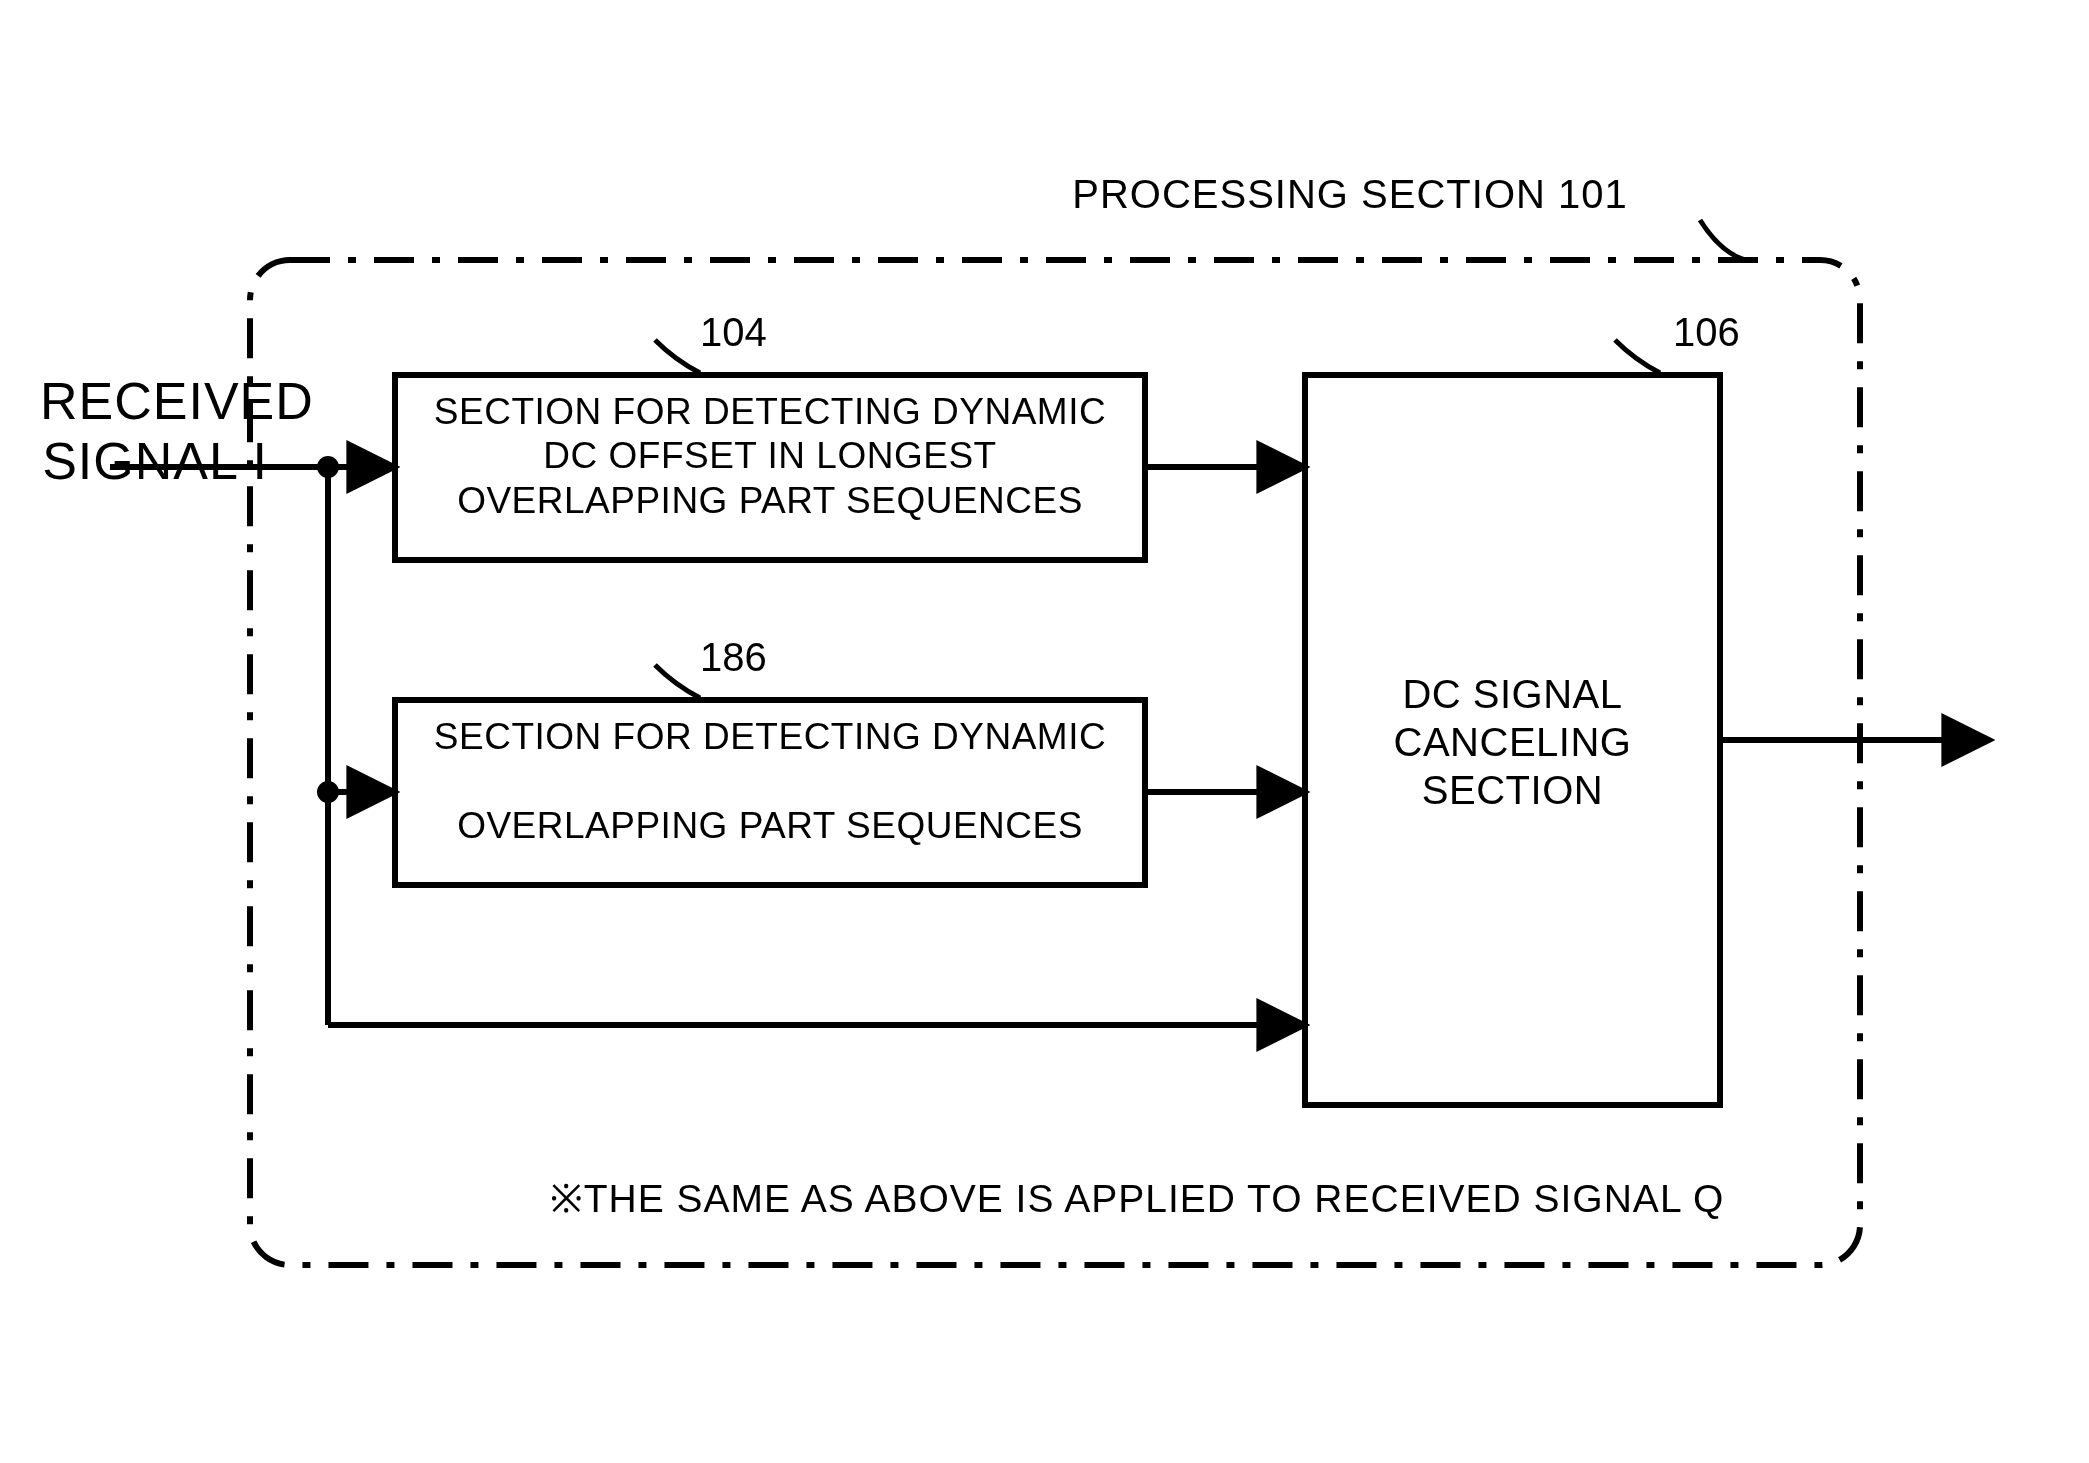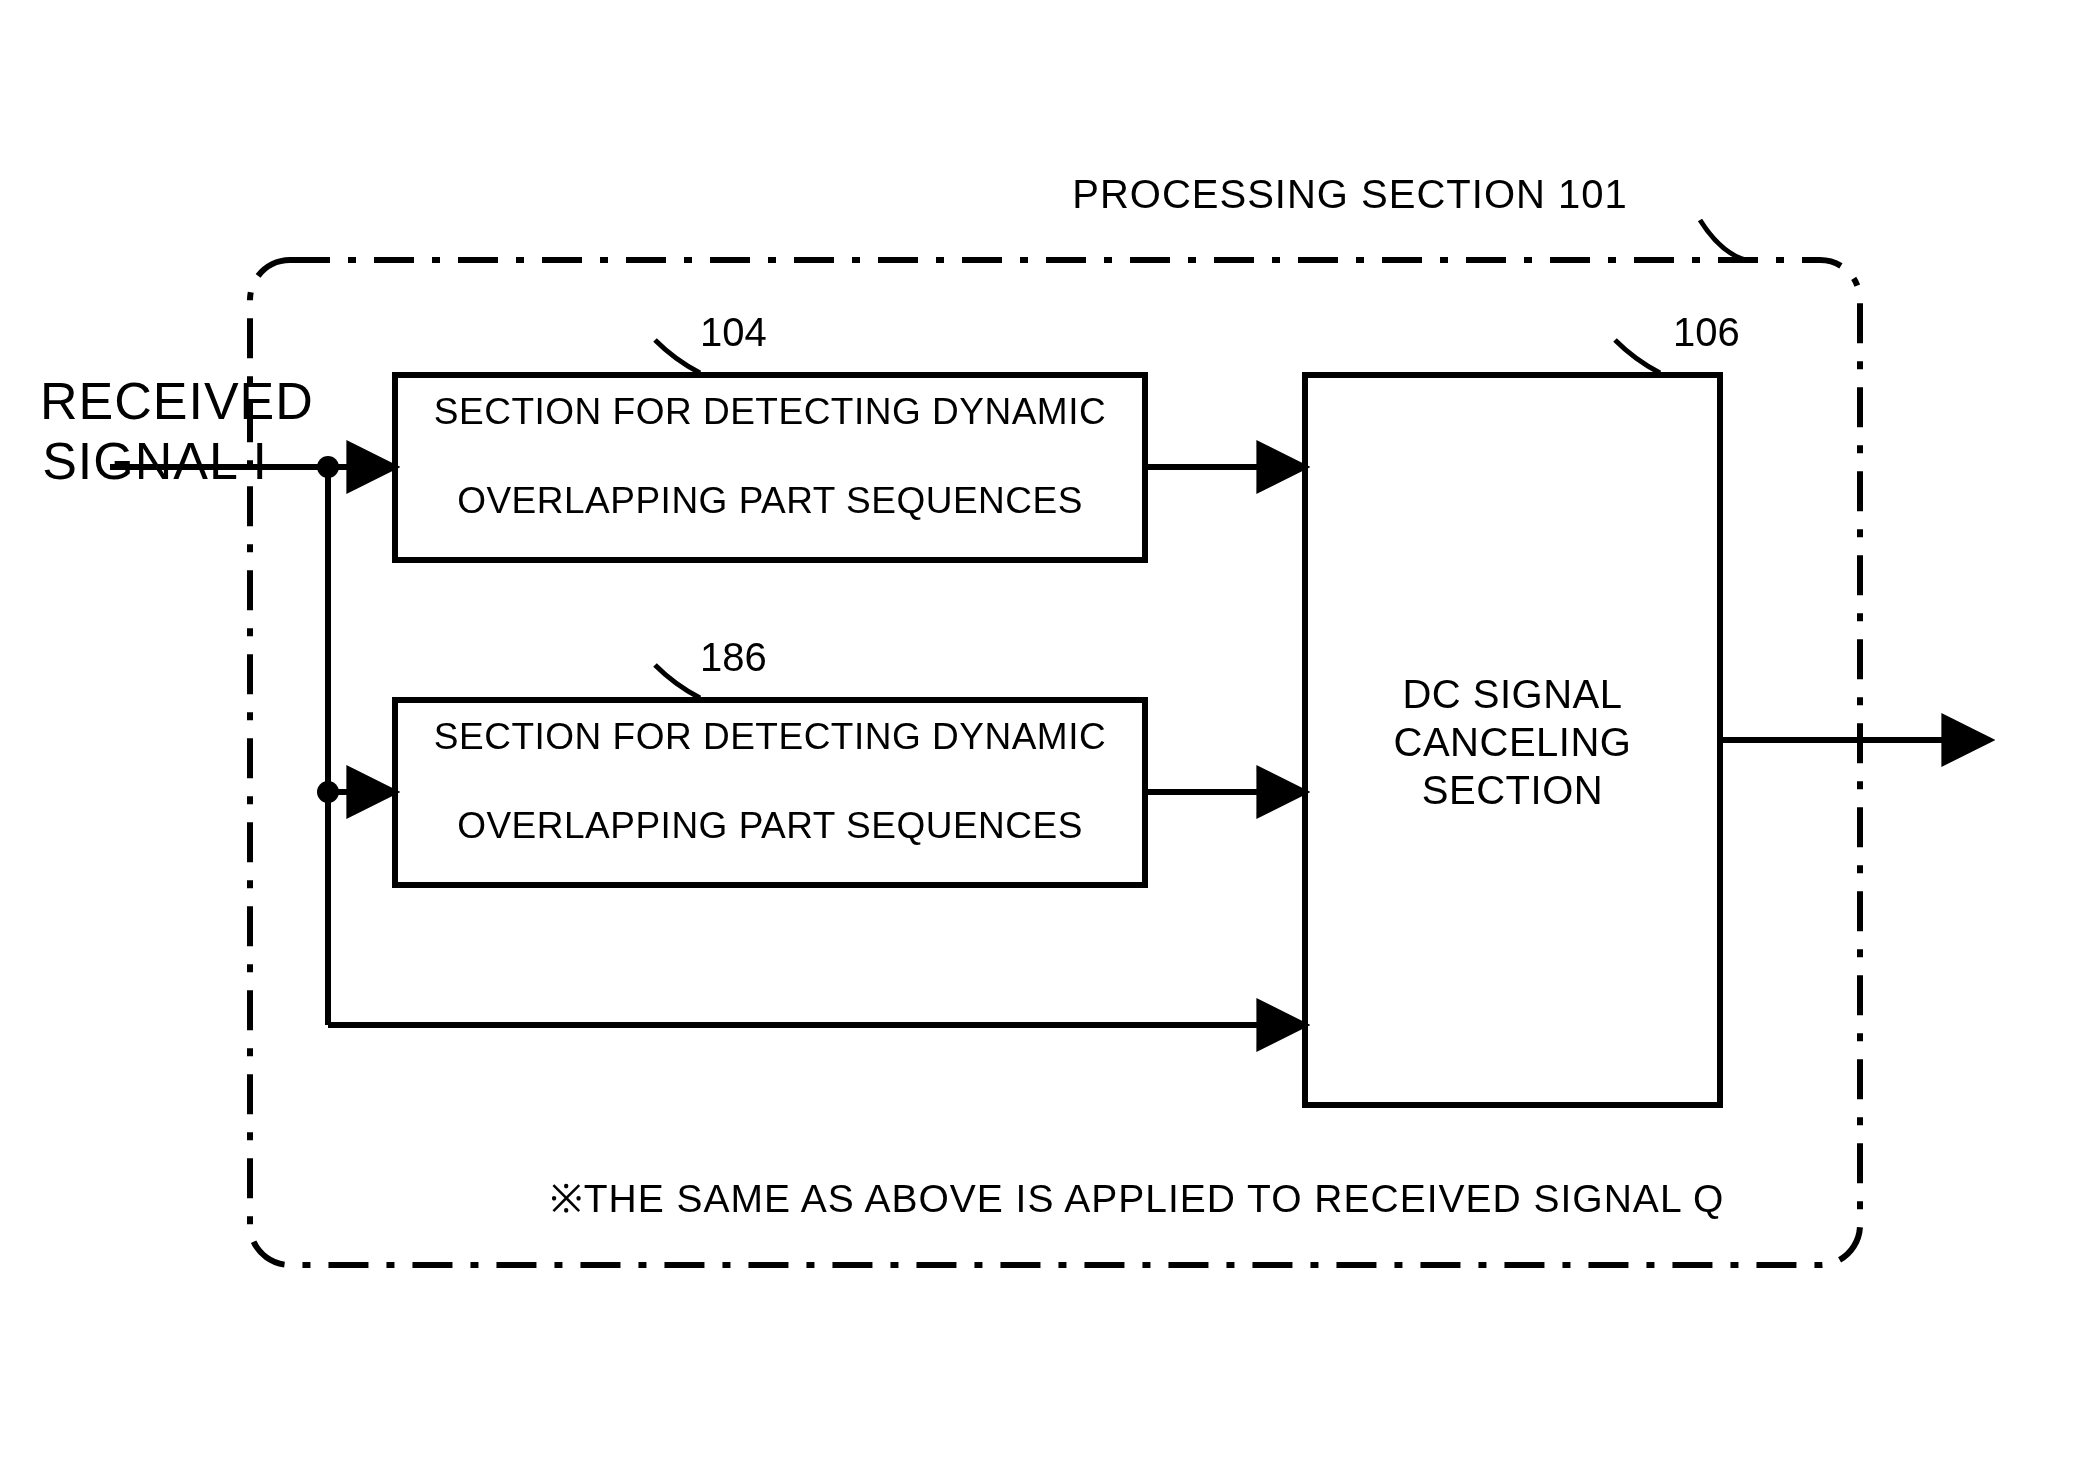--- a/index.html
+++ b/index.html
@@ -110,21 +110,21 @@
 
 <div class="input-label" style="left:40px; top:372px; width:230px;">
   <span>RECEIVED</span><br>
   <span>SIGNAL I</span>
 </div>
 
 <div class="ref-num" style="left:700px; top:310px;">104</div>
 
 <div class="block-text" style="left:395px; top:390px; width:750px;">
   <span>SECTION FOR DETECTING DYNAMIC</span><br>
-  <br>
+  <span>DC OFFSET IN LONGEST</span><br>
   <span>OVERLAPPING PART SEQUENCES</span>
 </div>
 
 <div class="ref-num" style="left:700px; top:635px;">186</div>
 
 <div class="block-text" style="left:395px; top:715px; width:750px;">
   <span>SECTION FOR DETECTING DYNAMIC</span><br>
   <br>
   <span>OVERLAPPING PART SEQUENCES</span>
 </div>

